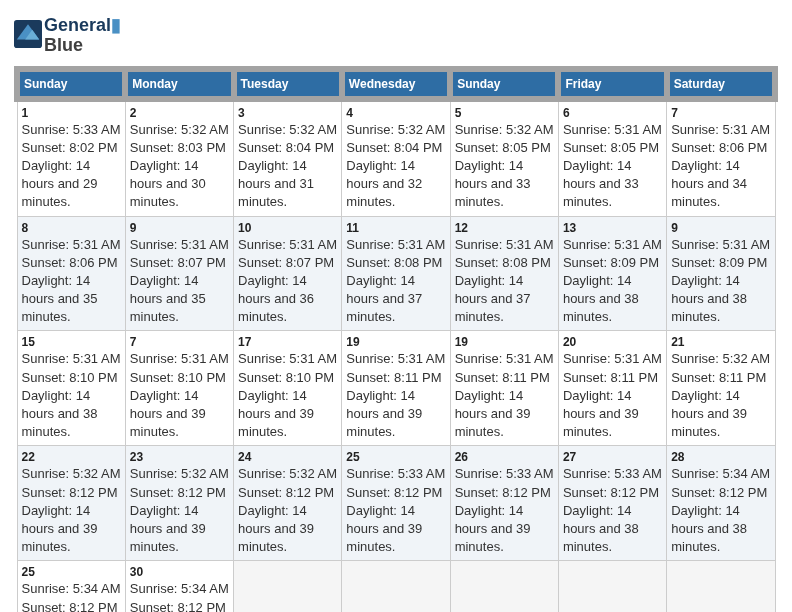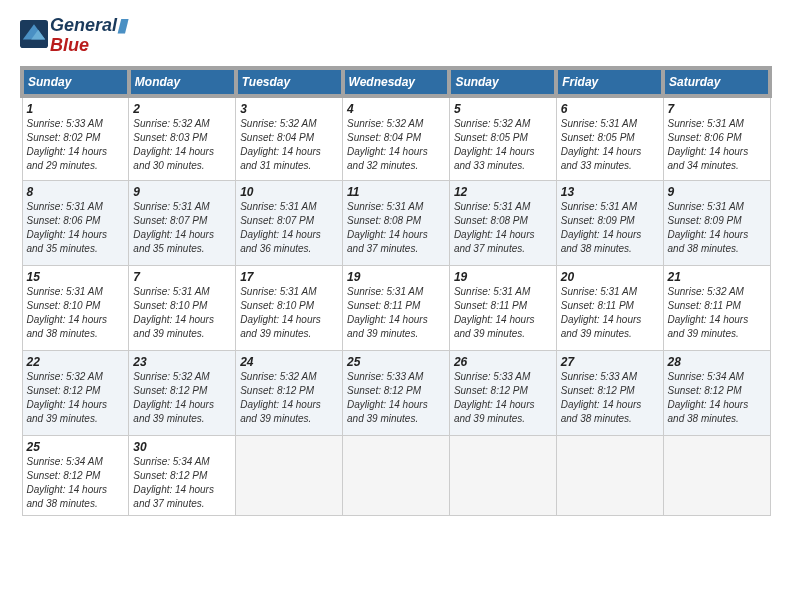--- a/index.html
+++ b/index.html
@@ -6,23 +6,22 @@
     body {
       font-family: Arial, sans-serif;
       background: #fff;
       width: 792px;
       height: 612px;
       overflow: hidden;
     }
     .page {
       width: 792px;
       height: 612px;
-      padding: 16px 20px;
+      padding: 16px 14px;
       background: #fff;
-      font-style: italic;
     }
     .header {
       display: flex;
       justify-content: space-between;
       align-items: flex-start;
       margin-bottom: 10px;
     }
     .logo {
       display: flex;
       align-items: center;
@@ -59,21 +58,21 @@
       border-collapse: collapse;
       table-layout: fixed;
     }
     .calendar th {
       background: #2e6da4;
       color: #fff;
       font-size: 12px;
       font-weight: bold;
       padding: 5px 4px;
       text-align: left;
-      border: 4px solid #a3a3a3;
+      border: 6px solid #a3a3a3;
     }
     .calendar td {
       border: 1px solid #ccc;
       vertical-align: top;
       padding: 4px 4px;
       font-size: 9.5px;
       color: #333;
       background: #fff;
       height: 85px;
     }
@@ -81,21 +80,21 @@
       height: 75px;
     }
     .day-num {
       font-size: 12px;
       font-weight: bold;
       color: #222;
       display: block;
       margin-bottom: 1px;
     }
     .day-info {
-      font-size: 10px;
+      font-size: 13px;
       line-height: 1.4;
       color: #333;
     }
     .empty-cell {
       background: #f5f5f5 !important;
     }
     .row-shaded td {
       background: #f0f4f8;
     }
   </style>
@@ -105,21 +104,21 @@
 <div class="page">
   <div class="header">
     <div class="logo">
       <svg class="logo-icon" viewBox="0 0 40 40">
         <rect x="0" y="0" width="40" height="40" fill="#1a3a5c" rx="4"></rect>
         <polygon points="20,6 36,28 4,28" fill="#4a90c4"></polygon>
         <polygon points="26,14 36,28 16,28" fill="#6aaed6"></polygon>
       </svg>
       <div class="logo-text">
         <div>General<span>▮</span></div>
-        <div style="color:#b91c1c;">Blue</div>
+        <div style="color:#404040;">Blue</div>
       </div>
     </div>
     <div class="title-block">
       <div class="month-title"></div>
       <div class="location"></div>
     </div>
   </div>
 
   <table class="calendar">
     <thead>

